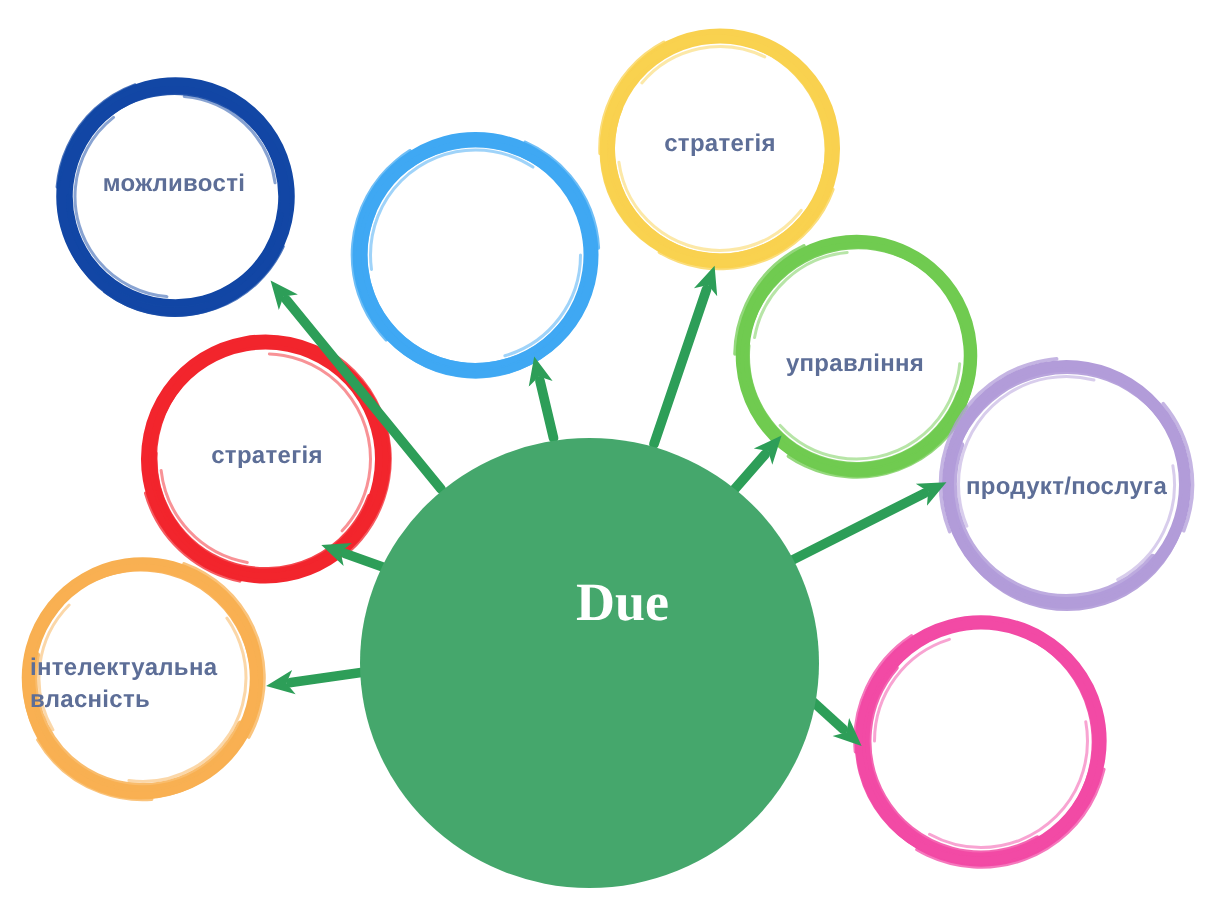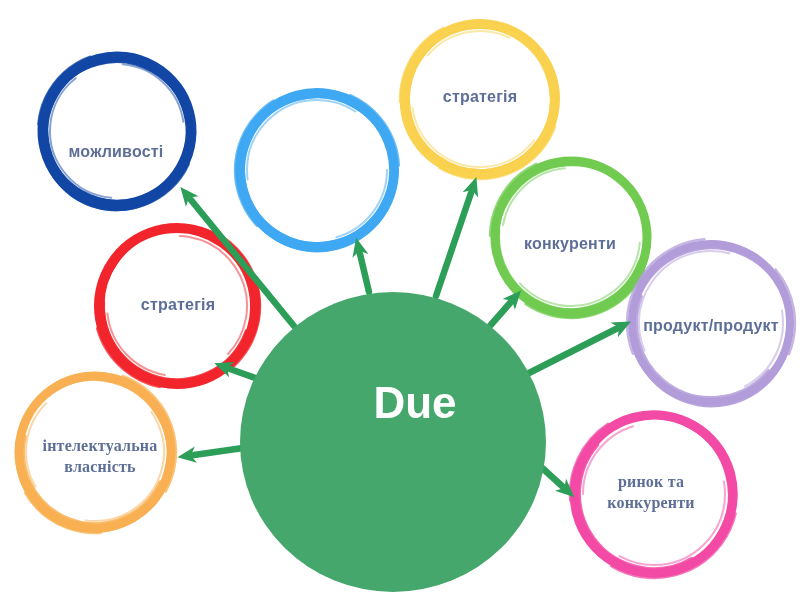--- a/index.html
+++ b/index.html
@@ -17,28 +17,28 @@
   .ring .ring-thin2 { stroke-width:2;   stroke-dasharray:90 120 160 140; stroke-linecap:round; opacity:.5; }
   .ring .ring-accent{ stroke-width:4;   stroke-dasharray:210 310; stroke-linecap:round; opacity:.85; }
 
   .arrow {
     stroke:var(--arrow-color); stroke-width:6.5; stroke-linecap:round;
   }
 
   .node-label {
     position:absolute; transform:translate(-50%,-50%);
     color:var(--label-color); font-size:16px; font-weight:700;
-    letter-spacing:.2px; text-align:center; line-height:21px; white-space:nowrap;
+    letter-spacing:.2px; text-align:left; line-height:21px; white-space:nowrap;
   }
-  .node-label.wrap { white-space:normal;font-family:Liberation Serif, serif; }
+  .node-label.wrap { white-space:normal; }
 
   .hub-title {
     position:absolute; left:415px; top:402px; transform:translate(-50%,-50%);
-    color:var(--title-color); font-size:44px; font-weight:700;
-    line-height:53px; text-align:center; white-space:nowrap;
+    color:var(--title-color); font-size:36px; font-weight:700;
+    line-height:53px; text-align:center; white-space:nowrap;font-family:Liberation Serif, serif;
   }
   .hub-title span { display:block; }
 </style>
 </head>
 <body>
 
 <div class="stage" style="background: rgb(255, 255, 255); --arrow-color: #2d9e58; --label-color: #5d6e97; --title-color: #ffffff;">
 
   <svg class="diagram" width="810" height="608" viewBox="0 0 810 608">
     <defs>
@@ -120,20 +120,19 @@
     <line class="arrow" x1="258" y1="379" x2="230" y2="369" marker-end="url(#arrowhead)"></line>
     <line class="arrow" x1="243" y1="448" x2="194" y2="455" marker-end="url(#arrowhead)"></line>
 
     <ellipse cx="393" cy="442" rx="153" ry="150" style="fill: rgb(69, 167, 108);"></ellipse>
   </svg>
 
   <div class="hub-title">
     <span>Due</span>
   </div>
 
-  <div class="node-label" style="left:116px; top:123px;margin-top:28px;">можливості</div>
+  <div class="node-label" style="left:116px; top:123px;">можливості</div>
   <div class="node-label" style="left:480px; top:96px;">стратегія</div>
-  <div class="node-label" style="left:570px; top:243px;">конкуренти</div>
-  <div class="node-label" style="left:711px; top:325px;">продукт/продукт</div>
-  <div class="node-label wrap" style="left:651px; top:492px; width:140px;">ринок та конкуренти</div>
+  <div class="node-label" style="left:570px; top:243px;">управління</div>
+  <div class="node-label" style="left:711px; top:325px;">продукт/послуга</div>
   <div class="node-label" style="left:178px; top:304px;">стратегія</div>
   <div class="node-label wrap" style="left:100px; top:456px; width:160px;">інтелектуальна власність</div>
 </div>
 
 </body></html>

